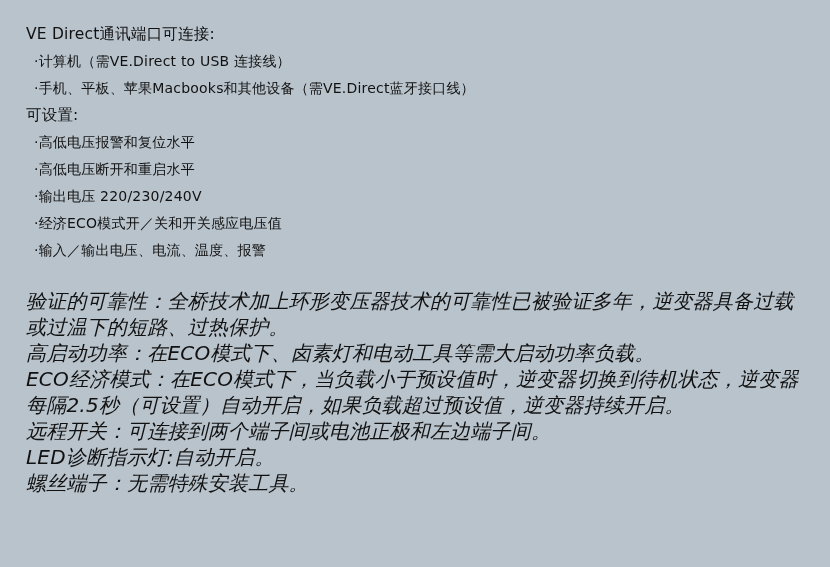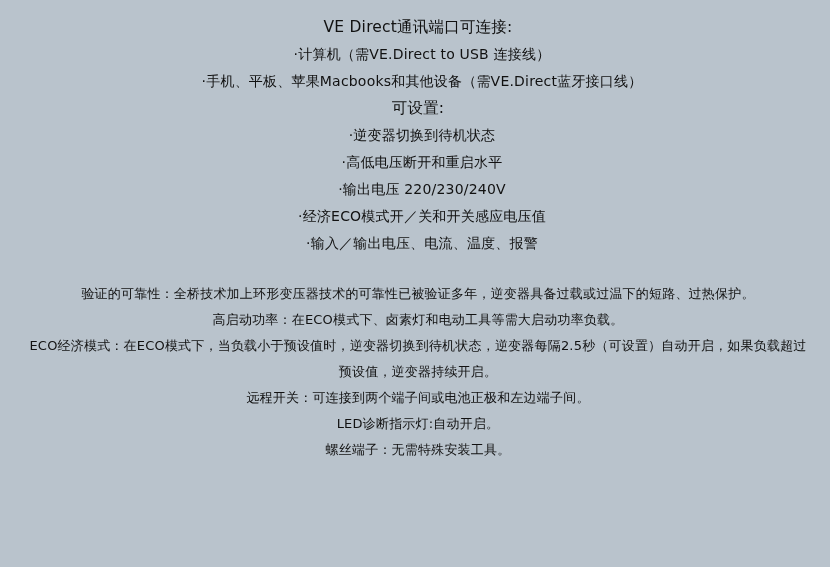--- a/index.html
+++ b/index.html
@@ -12,60 +12,60 @@
     background: #b9c3cc;
     font-family: "DejaVu Sans", sans-serif;
     color: #111111;
     overflow: hidden;
   }
   .page {
     position: relative;
     width: 830px;
     height: 567px;
     box-sizing: border-box;
-    padding: 14px 20px 0 26px;
-    text-align: center;
+    padding: 21px 20px 0 26px;
   }
   .line {
     font-size: 15.5px;
     line-height: 27px;
     white-space: pre-wrap;
     letter-spacing: 0.2px;
   }
   .bullet-line {
     font-size: 14px;
     line-height: 27px;
     padding-left: 8px;
     white-space: pre-wrap;
     letter-spacing: 0.2px;
   }
   .section-gap {
     height: 24px;
   }
   .block-para {
-    font-size: 13px;
+    font-size: 20px;
     line-height: 26px;
     white-space: pre-wrap;
     letter-spacing: 0.2px;
     text-indent: 0;
+    font-style: italic;
   }
 </style>
 </head>
 <body>
 
 <div class="page">
 
   <div class="line">VE Direct通讯端口可连接:</div>
 
   <div class="bullet-line">·计算机（需VE.Direct to USB 连接线）</div>
   <div class="bullet-line">·手机、平板、苹果Macbooks和其他设备（需VE.Direct蓝牙接口线）</div>
 
   <div class="line">可设置:</div>
 
-  <div class="bullet-line">·逆变器切换到待机状态</div>
+  <div class="bullet-line">·高低电压报警和复位水平</div>
   <div class="bullet-line">·高低电压断开和重启水平</div>
   <div class="bullet-line">·输出电压 220/230/240V</div>
   <div class="bullet-line">·经济ECO模式开／关和开关感应电压值</div>
   <div class="bullet-line">·输入／输出电压、电流、温度、报警</div>
 
   <div class="section-gap"></div>
 
   <div class="block-para">验证的可靠性：全桥技术加上环形变压器技术的可靠性已被验证多年，逆变器具备过载或过温下的短路、过热保护。</div>
   <div class="block-para">高启动功率：在ECO模式下、卤素灯和电动工具等需大启动功率负载。</div>
   <div class="block-para">ECO经济模式：在ECO模式下，当负载小于预设值时，逆变器切换到待机状态，逆变器每隔2.5秒（可设置）自动开启，如果负载超过预设值，逆变器持续开启。</div>

